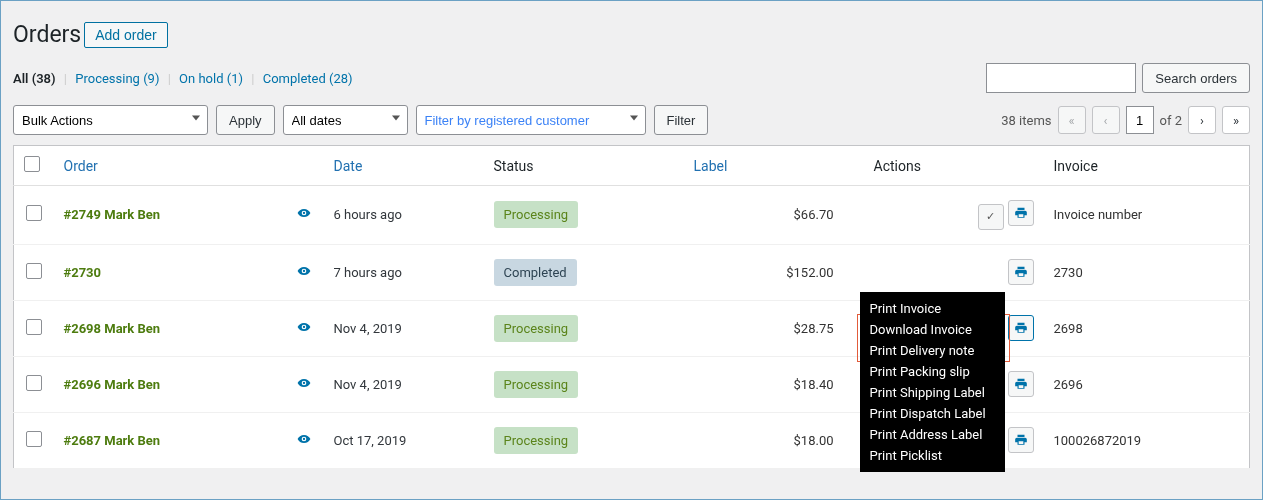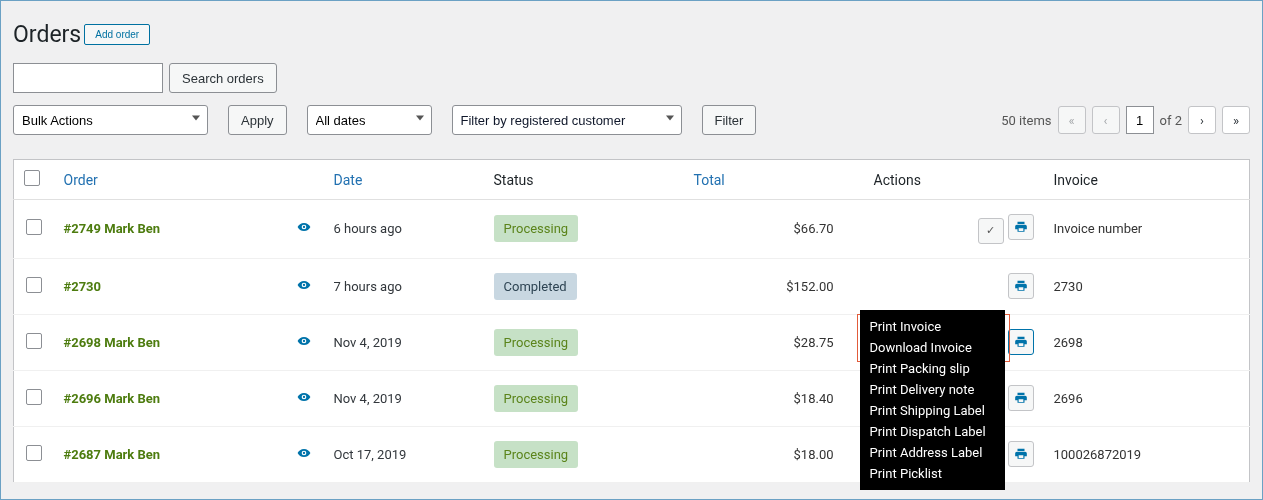--- a/index.html
+++ b/index.html
@@ -1,32 +1,32 @@
 <!DOCTYPE html>
 <html><head>
 <meta charset="utf-8">
 <style>
 * { box-sizing: border-box; margin: 0; padding: 0; }
 body { font-family: -apple-system, BlinkMacSystemFont, "Segoe UI", Roboto, sans-serif; font-size: 13px; color: #32373c; background: #f0f0f1; }
 .wrap { border: 1px solid #6ba1c4; background: #f0f0f1; padding: 10px 12px; width: 1263px; height: 500px; overflow: hidden; position: relative; }
 .header-row { display: flex; align-items: center; margin: 10px 0 15px; }
 h1 { font-size: 23px; font-weight: 400; color: #1d2327; margin-right: 3px; }
-.add-btn { border: 1px solid #0071a1; color: #0071a1; background: #f6f7f7; padding: 4px 10px; border-radius: 2px; font-size: 10px; cursor: pointer; }
+.add-btn { border: 1px solid #0071a1; color: #0071a1; background: #f6f7f7; padding: 4px 10px; border-radius: 2px; font-size: 14px; cursor: pointer; }
 .subsub { font-size: 13px; color: #646970; margin-bottom: 12px; display: flex; align-items: center; justify-content: space-between; }
 .subsub a { color: #0073aa; text-decoration: none; }
 .subsub .current { color: #1d2327; font-weight: 600; }
 .subsub .sep { color: #ccc; margin: 0 5px; }
 .search-group { display: flex; gap: 6px; }
 .search-input { border: 1px solid #8c8f94; background: #fff; padding: 3px 6px; width: 150px; height: 30px; }
 .button { border: 1px solid #8c8f94; background: #f6f7f7; color: #2c3338; padding: 1px 12px; height: 30px; border-radius: 3px; cursor: pointer; font-size: 13px; text-align: right; }
-.tablenav { display: flex; align-items: center; gap: 20px; margin-bottom: 24px; }
+.tablenav { display: flex; align-items: center; gap: 8px; margin-bottom: 10px; }
 .select { border: 1px solid #8c8f94; background: #fff; padding: 0 24px 0 8px; height: 30px; border-radius: 3px; font-size: 13px; appearance: none; position: relative; }
 .select-wrap { position: relative; display: inline-block; }
 .select-wrap::after { content: ""; position: absolute; right: 8px; top: 50%; transform: translateY(-50%); border: 4px solid transparent; border-top: 5px solid #555; pointer-events: none; }
-.customer-filter { width: 230px; color: #0f172a; }
+.customer-filter { width: 230px; color: #3b82f6; }
 .spacer { flex: 1; }
 .paging { display: flex; align-items: center; gap: 6px; font-size: 13px; color: #555; }
 .paging .num { color: #555; }
 .pg-btn { border: 1px solid #c3c4c7; background: #f6f7f7; color: #a7aaad; width: 28px; height: 28px; border-radius: 3px; display: flex; align-items: center; justify-content: center; font-size: 13px; cursor: pointer; }
 .pg-btn.active { background: #fff; color: #2c3338; }
 .pg-input { border: 1px solid #8c8f94; width: 28px; height: 28px; text-align: center; background: #fff; font-size: 13px; }
 table.orders { width: 100%; border-collapse: collapse; background: #fff; border: 1px solid #c3c4c7; }
 table.orders th { text-align: left; padding: 10px 10px; font-weight: 400; color: #2271b1; border-bottom: 1px solid #e0e0e0; font-size: 14px; }
 table.orders th.nolink { color: #1d2327; }
 table.orders td { padding: 14px 10px; border-bottom: 1px solid #f0f0f0; vertical-align: middle; }
@@ -61,53 +61,62 @@
 </head>
 <body>
 
 <div class="wrap">
   <div class="header-row">
     <h1>Orders</h1>
     <button class="add-btn">Add order</button>
   </div>
 
   <div class="subsub">
+    <div>
+      <a href="#" class="current"><span>All</span> <span>(38)</span></a>
+      <span class="sep">|</span>
+      <a href="#"><span>Processing</span> <span>(9)</span></a>
+      <span class="sep">|</span>
+      <a href="#"><span>On hold</span> <span>(1)</span></a>
+      <span class="sep">|</span>
+      <a href="#"><span>Completed</span> <span>(28)</span></a>
+    </div>
     <div class="search-group">
       <input class="search-input" style="">
       <button class="button">Search orders</button>
     </div>
   </div>
 
   <div class="tablenav">
     <div class="select-wrap"><select class="select" style="width:195px"><option>Bulk Actions</option></select></div>
     <button class="button">Apply</button>
     <div class="select-wrap"><select class="select" style="width:125px"><option>All dates</option></select></div>
     <div class="select-wrap"><select class="select customer-filter"><option>Filter by registered customer</option></select></div>
     <button class="button">Filter</button>
     <div class="spacer"></div>
     <div class="paging">
-      <span class="num">50 items</span>
+      <span class="num">38 items</span>
       <span class="pg-btn">«</span>
       <span class="pg-btn">‹</span>
       <input class="pg-input" value="1" style="">
       <span>of 2</span>
       <span class="pg-btn active">›</span>
       <span class="pg-btn active">»</span>
     </div>
   </div>
 
   <table class="orders">
     <thead>
       <tr>
         <th class="col-chk nolink"><span class="chk"></span></th>
         <th class="col-order"><a href="#">Order</a></th>
         <th class="col-eye"></th>
         <th class="col-date"><a href="#">Date</a></th>
         <th class="col-status nolink">Status</th>
-        <th class="col-total"><a href="#">Total</a></th>
+        <th class="col-total"><a href="#">Label</a></th>
         <th class="col-actions nolink">Actions</th>
         <th class="col-invoice nolink">Invoice</th>
       </tr>
     </thead>
     <tbody id="order-rows">
         <tr>
           <td class="col-chk"><span class="chk"></span></td>
           <td class="col-order"><a href="#" class="order-link">#2749 Mark Ben</a></td>
           <td class="col-eye"><span class="eye-icon"><svg viewBox="0 0 24 24">
                 <path d="M12 5C7 5 2.73 8.11 1 12c1.73 3.89 6 7 11 7s9.27-3.11 11-7c-1.73-3.89-6-7-11-7zm0 11a4 4 0 110-8 4 4 0 010 8zm0-6a2 2 0 100 4 2 2 0 000-4z"></path>
@@ -182,26 +191,26 @@
           <td class="col-actions actions-cell"><span class="action-btn printer ">
               <svg viewBox="0 0 24 24">
                 <path d="M19 8H5c-1.66 0-3 1.34-3 3v5h4v4h12v-4h4v-5c0-1.66-1.34-3-3-3zm-3 11H8v-5h8v5zM18 3H6v4h12V3z"></path>
               </svg>
             </span></td>
           <td class="col-invoice invoice-cell">100026872019</td>
         </tr>
       </tbody>
   </table>
 
-  <div id="dropdown" class="dropdown-menu" style="display: block; left: 858.5px; top: 309px; width: 145px;">
+  <div id="dropdown" class="dropdown-menu" style="display: block; left: 858.5px; top: 291px; width: 145px;">
     <div id="dd-items">
         <div class="item">Print Invoice</div>
         <div class="item">Download Invoice</div>
+        <div class="item">Print Delivery note</div>
         <div class="item">Print Packing slip</div>
-        <div class="item">Print Delivery note</div>
         <div class="item">Print Shipping Label</div>
         <div class="item">Print Dispatch Label</div>
         <div class="item">Print Address Label</div>
         <div class="item">Print Picklist</div>
       </div>
   </div>
   <div id="hlbox" class="hl-box" style="display: block; left: 855.5px; top: 313px; width: 153px; height: 48px;"></div>
 </div>
 
 </body></html>

